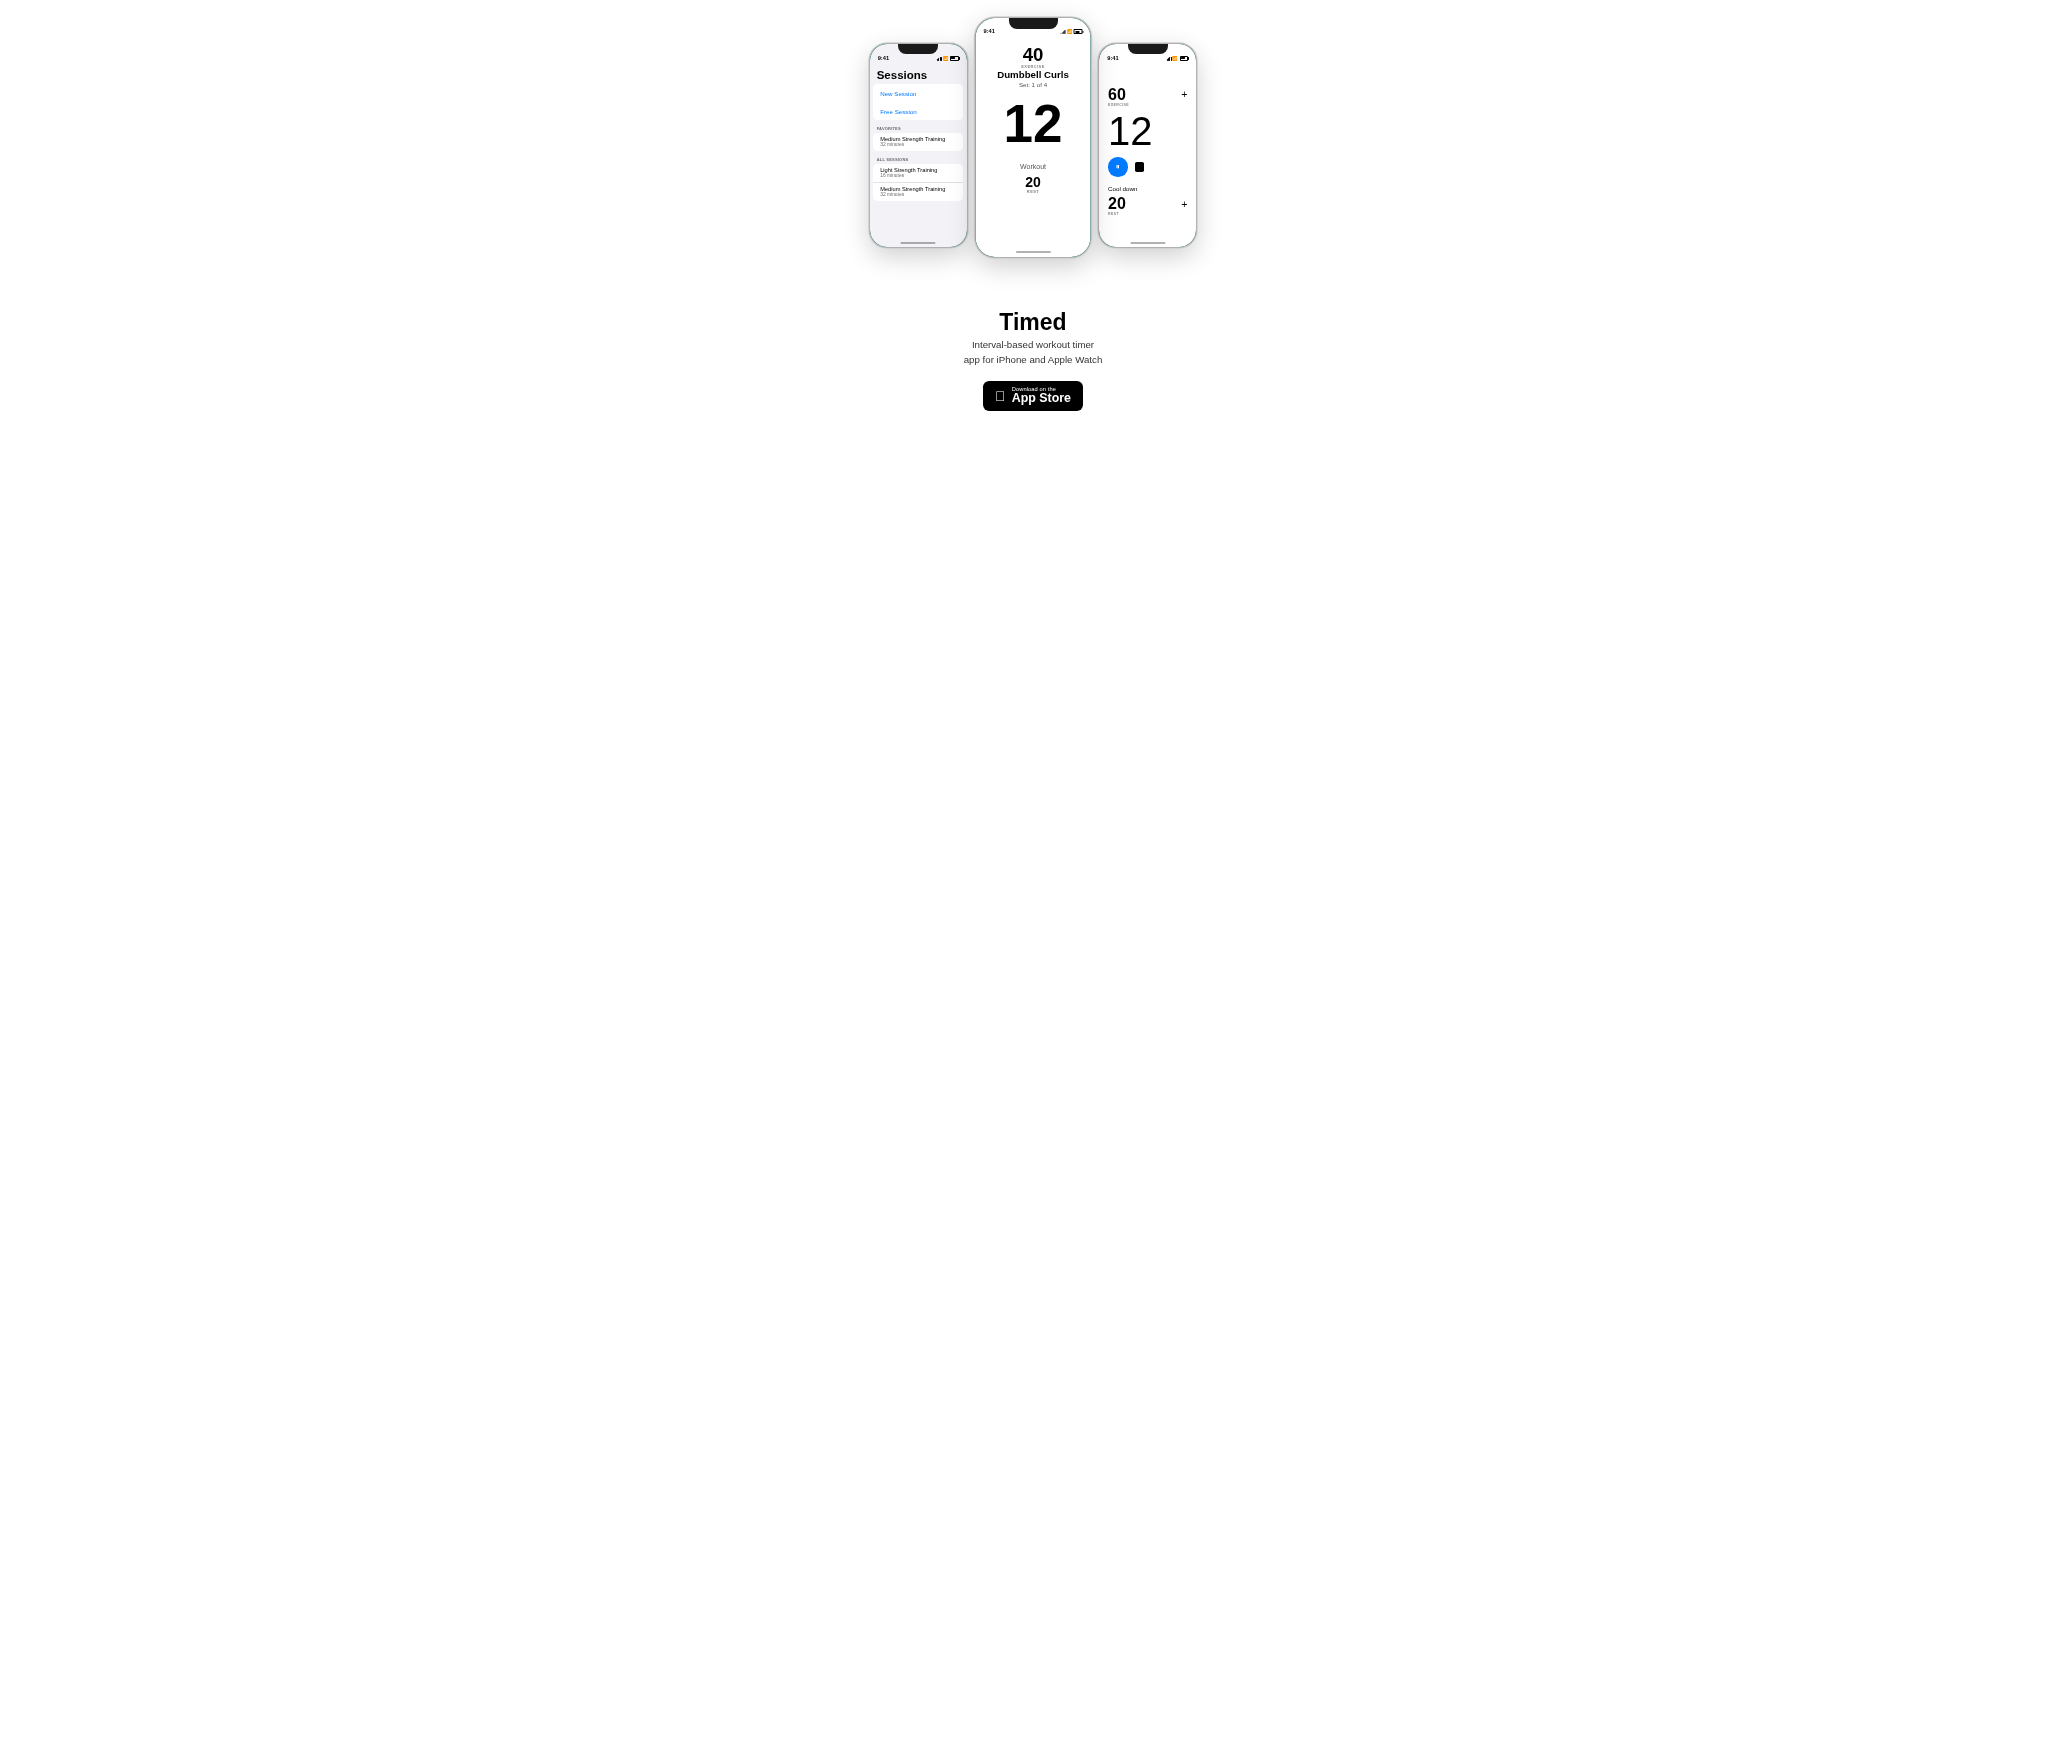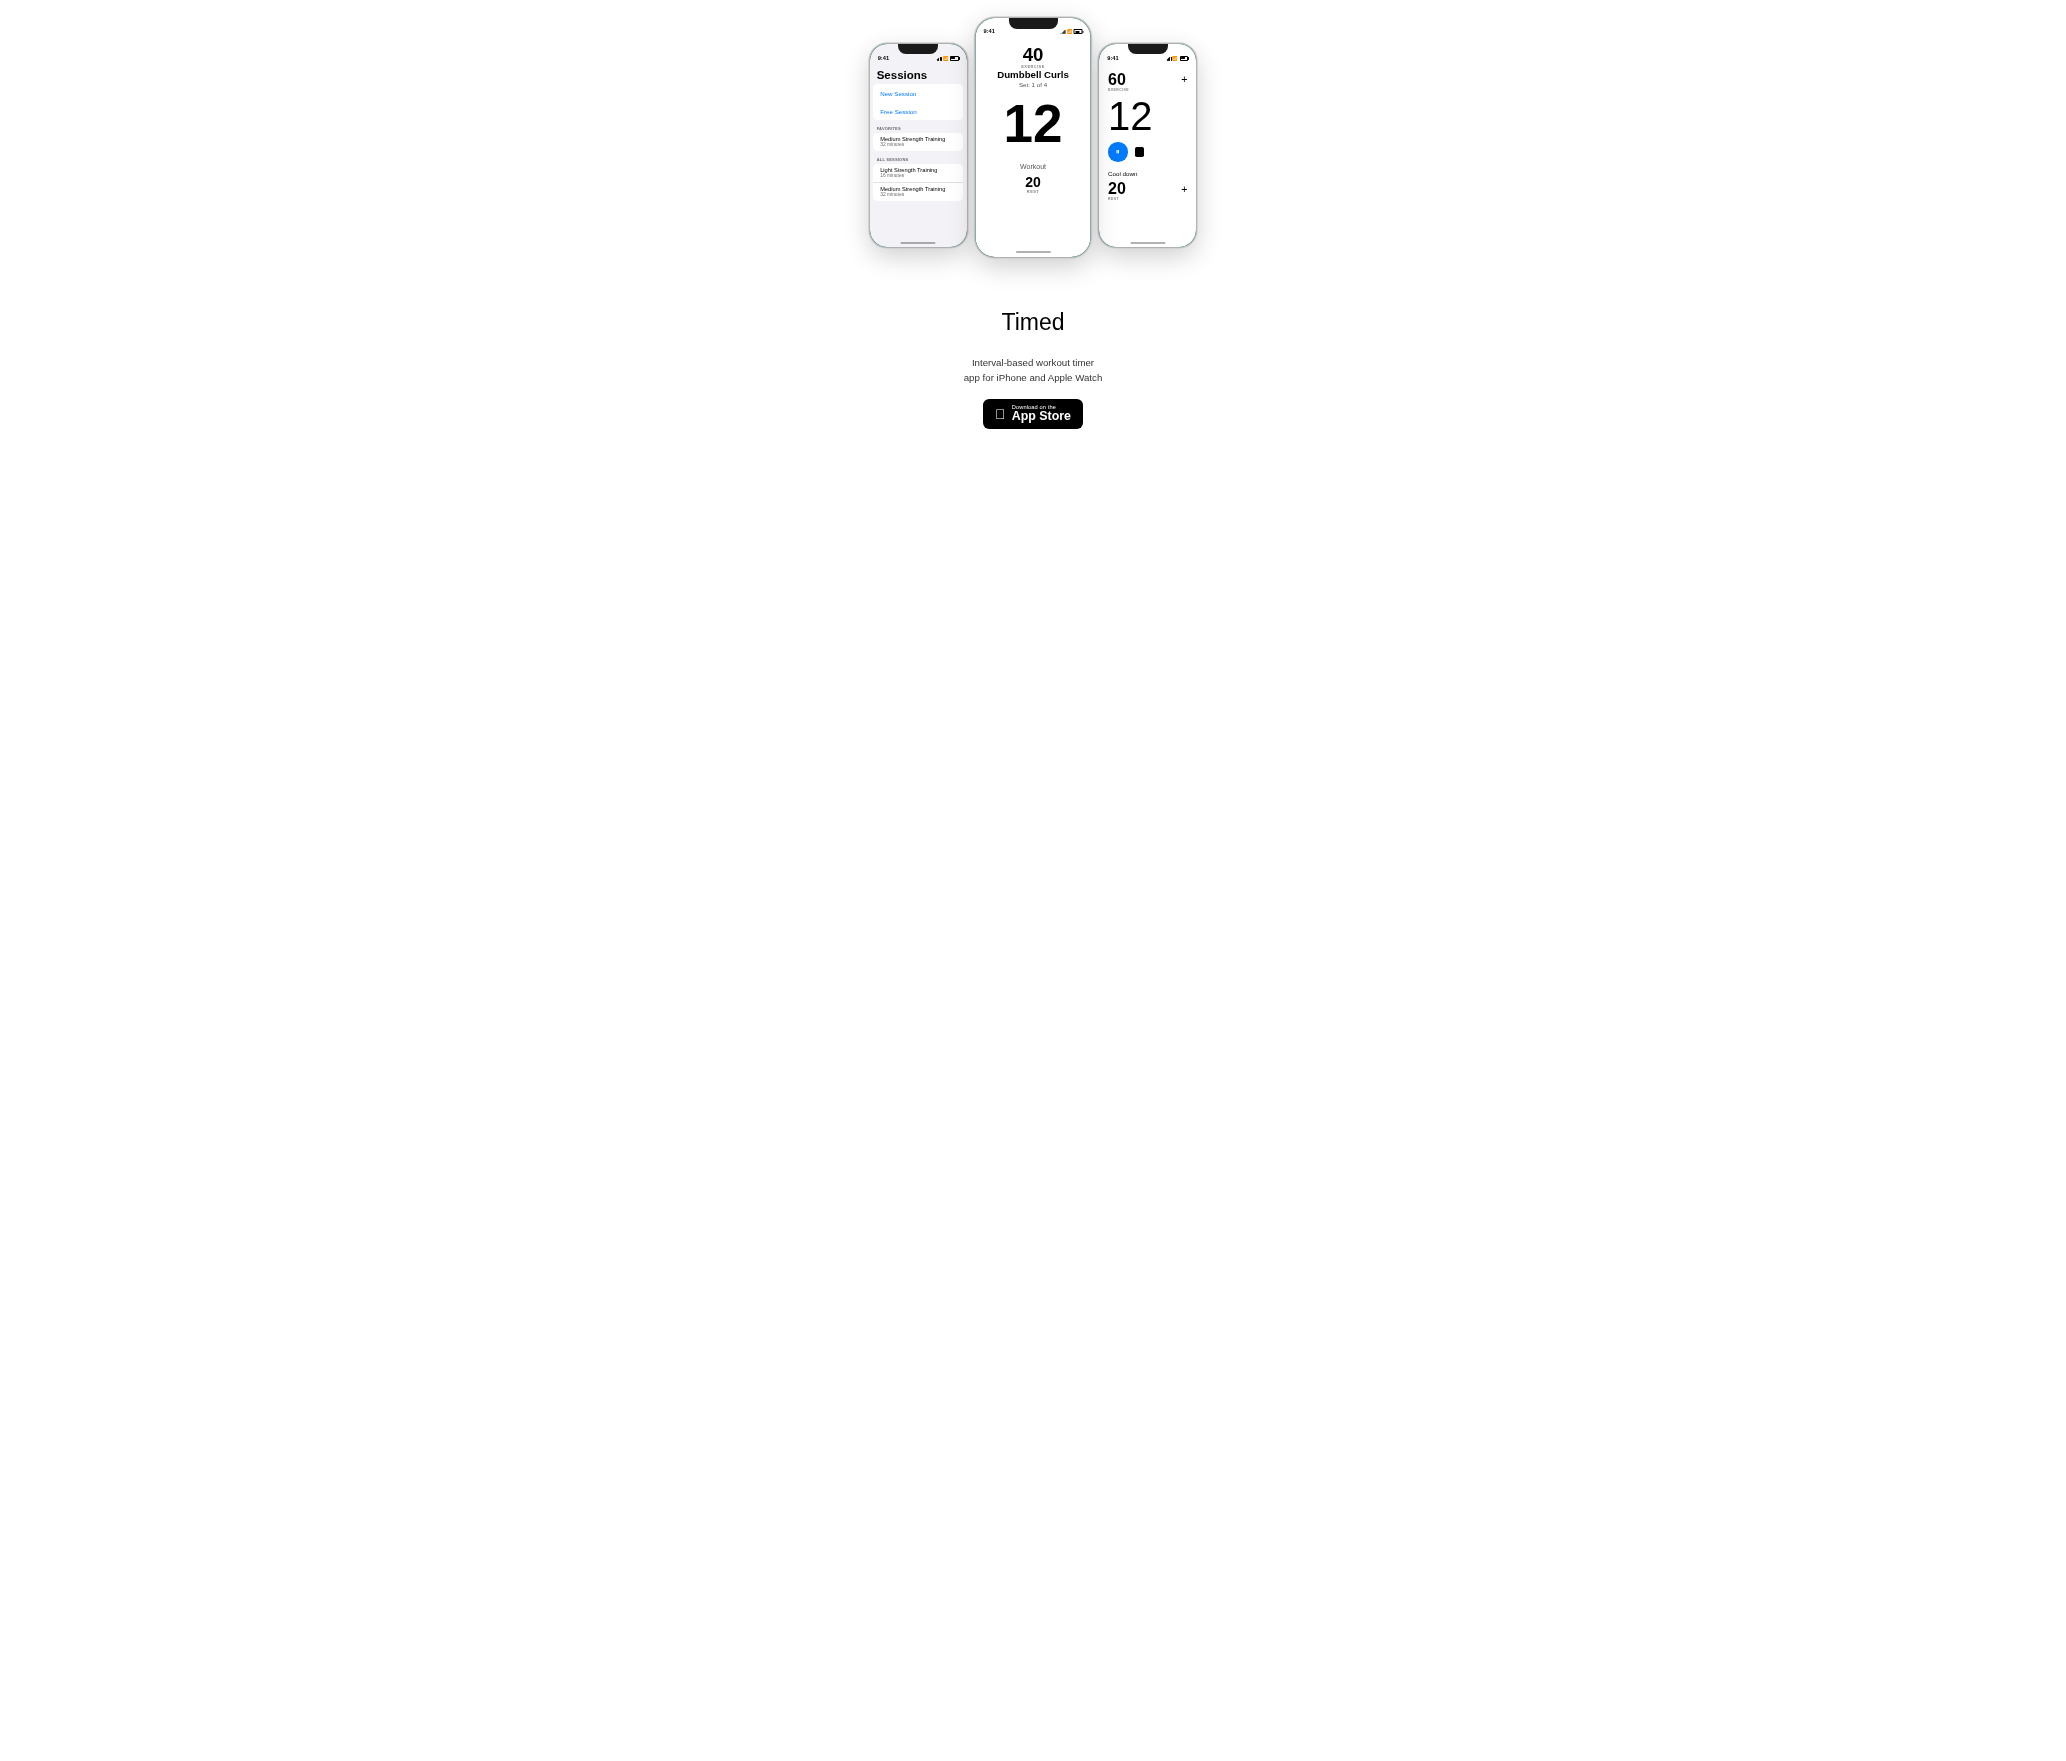--- a/index.html
+++ b/index.html
@@ -353,21 +353,21 @@
       padding-left: 8.8px;
       padding-right: 8.8px;
       height: 100%;
     }
 
     .watch-top-row {
       display: flex;
       align-items: flex-start;
       justify-content: space-between;
       width: 100%;
-      margin-top: 8px;
+      margin-top: 23px;
     }
 
     .watch-exercise-section {
       display: flex;
       flex-direction: column;
     }
 
     .watch-number {
       font-size: 16px;
       font-weight: 800;
@@ -464,23 +464,23 @@
     }
 
     
     .app-info {
       text-align: center;
       margin-bottom: 13.3px;
     }
 
     .app-title {
       font-size: 23px;
-      font-weight: 400;
-      color: #000;
-      margin-bottom: 20px;
+      font-weight: 700;
+      color: #000;
+      margin-bottom: 2px;
     }
 
     .app-description {
       font-size: 9.7px;
       color: #333;
       line-height: 1.5;
     }
 
     .app-store-btn {
       display: inline-flex;

